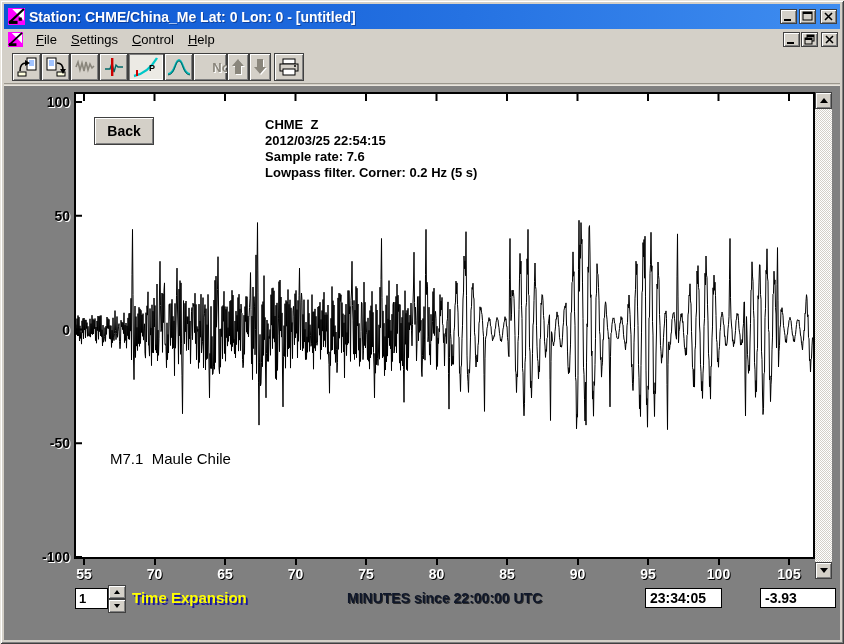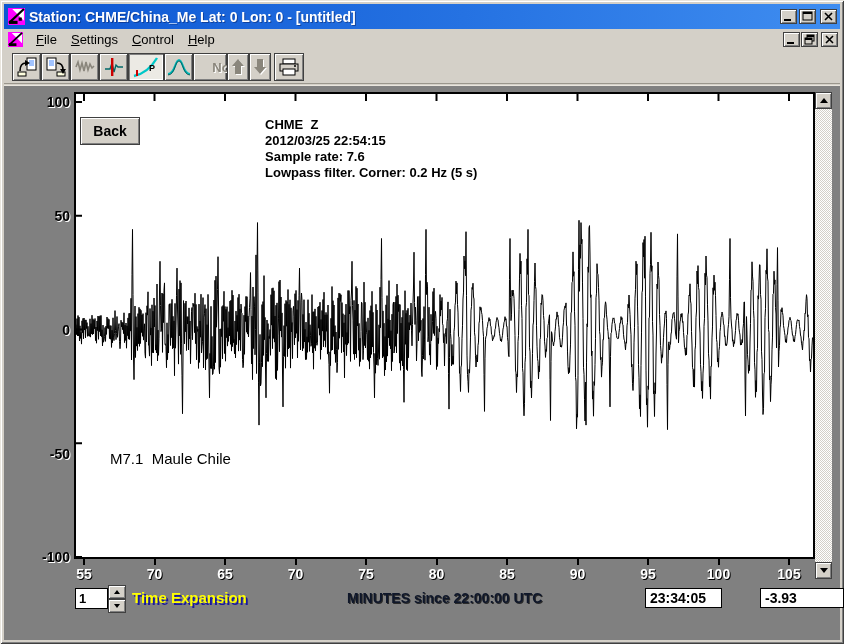--- a/index.html
+++ b/index.html
@@ -52,21 +52,21 @@
   .plot{position:absolute;left:70px;top:6px;width:741px;height:467px;
     background:#fff;border:2px solid #000;}
   .plot svg{display:block;}
 
   .y-label{position:absolute;width:34px;text-align:right;font-size:14px;font-weight:bold;
     color:#000;text-shadow:1px 1px 0 #fff;line-height:16px;}
   .x-label{position:absolute;width:40px;text-align:center;font-size:14px;font-weight:bold;
     color:#fff;text-shadow:1px 1px 0 #000;line-height:16px;}
   .btick{position:absolute;width:2px;height:6px;background:#000;}
 
-  .back-button{position:absolute;left:76px;top:31px;width:60px;height:28px;
+  .back-button{position:absolute;left:90px;top:31px;width:60px;height:28px;
     background:#d4d0c8;border:1px solid #404040;
     box-shadow:inset 1px 1px 0 #fff, inset -1px -1px 0 #808080;
     font-family:"Liberation Sans",sans-serif;
     font-size:14px;font-weight:bold;color:#000;cursor:pointer;text-align:center;}
 
   .plot-header{position:absolute;left:261px;top:31px;font-size:13px;font-weight:bold;
     color:#000;line-height:16px;}
   .plot-header div{white-space:pre;}
 
   .event-label{position:absolute;left:106px;top:364px;font-size:15px;color:#000;white-space:pre;}
@@ -99,21 +99,21 @@
   .stri-dn{width:0;height:0;border-left:3px solid transparent;border-right:3px solid transparent;
     border-top:4px solid #000;}
 
   .time-expansion{position:absolute;left:128px;top:503px;font-size:15px;font-weight:bold;
     color:#ffff00;text-shadow:2px 2px 0 #1a1a9c;white-space:nowrap;}
   .minutes-label{position:absolute;left:343px;top:504px;font-size:14px;font-weight:bold;
     color:#0f172a;text-shadow:1px 1px 0 #2a2a2a;white-space:nowrap;}
   .readout{position:absolute;top:502px;height:20px;background:#fff;border:1px solid #000;
     font-size:14px;font-weight:bold;color:#000;padding:0 4px;line-height:18px;}
   .readout.clock{left:641px;width:77px;}
-  .readout.value{left:756px;width:84px;}
+  .readout.value{left:756px;width:76px;}
 </style>
 </head>
 <body>
 
 <div class="window">
 
   <div class="titlebar">
     <svg class="app-icon" viewBox="0 0 16 16">
       <rect x="0" y="0" width="16" height="16" fill="#ff00ff"></rect>
       <polygon points="15,1 15,12 4,1" fill="#ffffff"></polygon>
@@ -294,21 +294,21 @@
           <span class="stri-dn"></span>
         </button>
     </span>
     <span class="time-expansion">Time Expansion</span>
     <span class="minutes-label">MINUTES since 22:00:00 UTC</span>
     <span class="readout clock">23:34:05</span>
     <span class="readout value">-3.93</span>
   <div class="y-label" style="left: 32px; top: 8px;">100</div>
       <div class="y-label" style="left: 32px; top: 121.75px;">50</div>
       <div class="y-label" style="left: 32px; top: 235.5px;">0</div>
-      <div class="y-label" style="left: 32px; top: 349.25px; margin-top: 11px;">-50</div>
+      <div class="y-label" style="left: 32px; top: 349.25px;">-50</div>
       <div class="y-label" style="left: 32px; top: 463px;">-100</div>
       <div class="btick" style="left: 79px; top: 473px;"></div>
       <div class="x-label" style="left: 60px; top: 480px;">55</div>
       <div class="btick" style="left: 149.5px; top: 473px;"></div>
       <div class="x-label" style="left: 130.5px; top: 480px;">70</div>
       <div class="btick" style="left: 220px; top: 473px;"></div>
       <div class="x-label" style="left: 201px; top: 480px;">65</div>
       <div class="btick" style="left: 290.5px; top: 473px;"></div>
       <div class="x-label" style="left: 271.5px; top: 480px;">70</div>
       <div class="btick" style="left: 361px; top: 473px;"></div>

